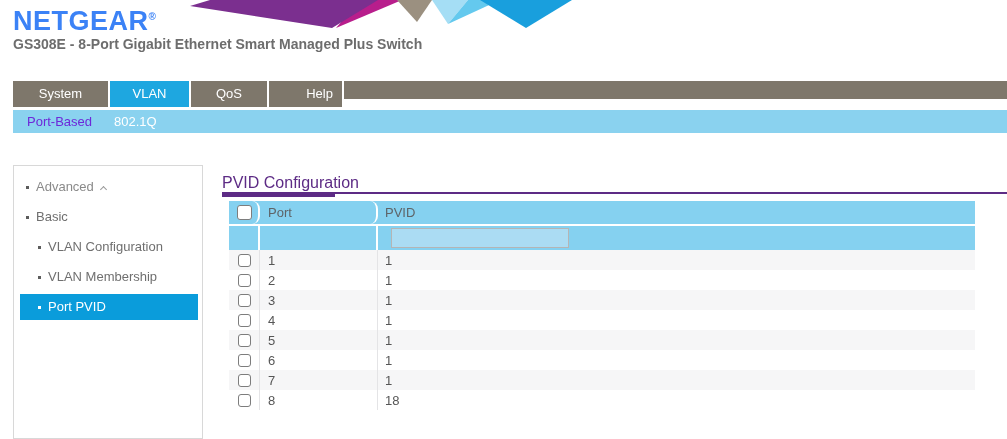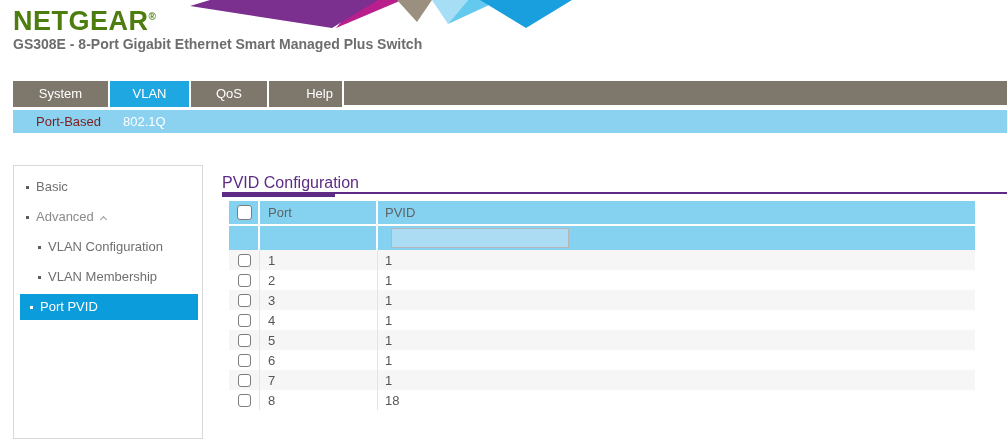--- a/index.html
+++ b/index.html
@@ -3,70 +3,70 @@
 <meta charset="utf-8">
 <style>
   * { margin:0; padding:0; box-sizing:border-box; }
   html,body { width:1007px; height:439px; background:#fff; overflow:hidden;
               font-family:"Liberation Sans","DejaVu Sans",sans-serif; }
   .page { position:relative; width:1007px; height:439px; }
 
   
   .banner { position:absolute; left:185px; top:0; width:390px; height:29px; }
   .logo { position:absolute; left:13px; top:6px; font-size:27px; font-weight:800;
-          color:#4d7c0f; letter-spacing:.5px; }
+          color:#3b82f6; letter-spacing:.5px; }
   .logo sup { font-size:10px; font-weight:700; vertical-align:10px; }
   .page-title { position:absolute; left:13px; top:36px; font-size:14px; font-weight:bold;
                 color:#6d6d6d; }
 
   
-  .nav { position:absolute; left:13px; right:0; top:81px; height:24px; display:flex;
+  .nav { position:absolute; left:13px; right:0; top:81px; height:18px; display:flex;
          background:#4d7c0f; }
   .nav .tab { height:26px; line-height:26px; text-align:center; color:#fff; font-size:13px;
               background:#7e776b; border-right:2px solid #fff; cursor:pointer; }
   .nav .tab.active { background:#1ea7e0; }
   .nav .t0{width:97px;} .nav .t1{width:81px;} .nav .t2{width:78px;} .nav .t3{width:75px;padding-left:28px;}
   .nav .filler { flex:1; background:#7e776b; }
 
   
   .subnav { position:absolute; left:13px; right:0; top:110px; height:23px;
             background:#8ad2ef; display:flex; align-items:center; font-size:13px; }
-  .subnav .sn0 { margin-left:23px; color:#7f1d1d; cursor:pointer; }
+  .subnav .sn0 { margin-left:14px; color:#6d28d9; cursor:pointer; }
   .subnav .sn1 { margin-left:22px; color:#ffffff; cursor:pointer; }
 
   
   .sidebar { position:absolute; left:13px; top:165px; width:190px; bottom:0;
              background:#fff; border:1px solid #d8d8d8; padding-top:6px; font-size:13px; }
   .side-item { height:30px; line-height:30px; color:#6f6f6f; padding-left:12px; cursor:pointer;
                white-space:nowrap; }
   .side-item.sub { padding-left:24px; }
   .side-item.adv { color:#8a8a8a; }
   .side-item.selected { height:26px; line-height:26px; margin:2px 4px 6px 6px;
-                        background:#0a9cdb; color:#fff; padding-left:10px; }
+                        background:#0a9cdb; color:#fff; padding-left:18px; }
   .bullet { display:inline-block; width:3px; height:3px; background:#5c5c5c;
             vertical-align:2px; margin-right:7px; }
   .side-item.selected .bullet { background:#fff; }
   .caret-up { display:inline-block; width:5px; height:5px; border-left:1px solid #9a9a9a;
               border-top:1px solid #9a9a9a; transform:rotate(45deg);
               margin-left:7px; vertical-align:-1px; }
 
   
   .content-heading { position:absolute; left:222px; top:174px; font-size:16px;
                      color:#5d2b85; }
   .rule-thin  { position:absolute; left:222px; right:0; top:192px; height:2px; background:#5d2b85; }
   .rule-thick { position:absolute; left:222px; top:192px; width:113px; height:5px; background:#5d2b85; }
 
   .tbl { position:absolute; left:229px; top:201px; width:746px; font-size:13px; }
   .trow { display:flex; width:100%; }
   .c-check { width:31px; display:flex; align-items:center; }
   .c-port  { width:118px; padding-left:8px; display:flex; align-items:center; }
   .c-pvid  { flex:1; padding-left:7px; display:flex; align-items:center; }
 
   .thead { height:23px; background:#85d1f0; color:#5e6468; }
-  .thead .c-check,.thead .c-port { border-right:2px solid #fff; }
+  .thead .c-check,.thead .c-port { border-right:2px solid #fff;border-radius:8px; }
   .tfilter { height:26px; background:#85d1f0; border-top:2px solid #fff; }
   .tfilter .c-check,.tfilter .c-port { border-right:2px solid #fff; }
 
   .tdata { height:20px; color:#565656; }
   .tdata.odd  { background:#f6f6f7; }
   .tdata.even { background:#ffffff; }
   .tdata .c-check,.tdata .c-port { border-right:1px solid #e4e4e6; }
 
   input[type=checkbox] { appearance:none; -webkit-appearance:none; background:#fff;
         border:1px solid #7d7d7d; border-radius:3px; cursor:pointer; }
@@ -100,22 +100,22 @@
     <div class="tab t3">Help</div>
     <div class="filler"></div>
   </div>
 
   <div class="subnav">
     <span class="sn0">Port-Based</span>
     <span class="sn1">802.1Q</span>
   </div>
 
   <div class="sidebar">
+    <div class="side-item adv"><span class="bullet"></span><span>Advanced</span><span class="caret-up"></span></div>
     <div class="side-item"><span class="bullet"></span><span>Basic</span></div>
-    <div class="side-item adv"><span class="bullet"></span><span>Advanced</span><span class="caret-up"></span></div>
     <div class="side-item sub"><span class="bullet"></span><span>VLAN Configuration</span></div>
     <div class="side-item sub"><span class="bullet"></span><span>VLAN Membership</span></div>
     <div class="side-item sub selected"><span class="bullet"></span><span>Port PVID</span></div>
   </div>
 
   <div class="content-heading">PVID Configuration</div>
   <div class="rule-thin"></div>
   <div class="rule-thick"></div>
 
   <div class="tbl">

